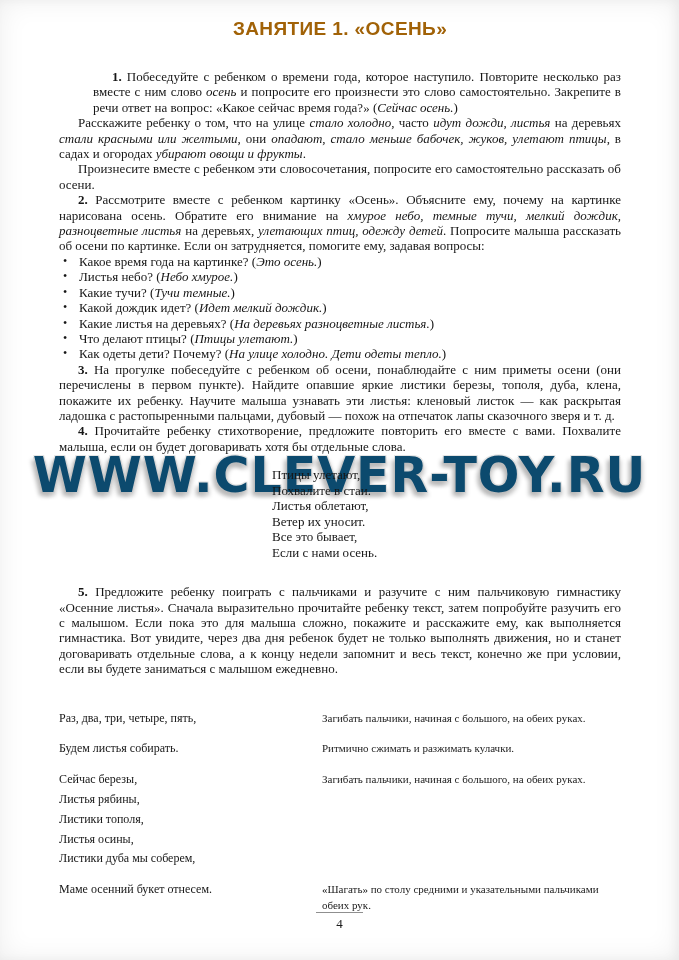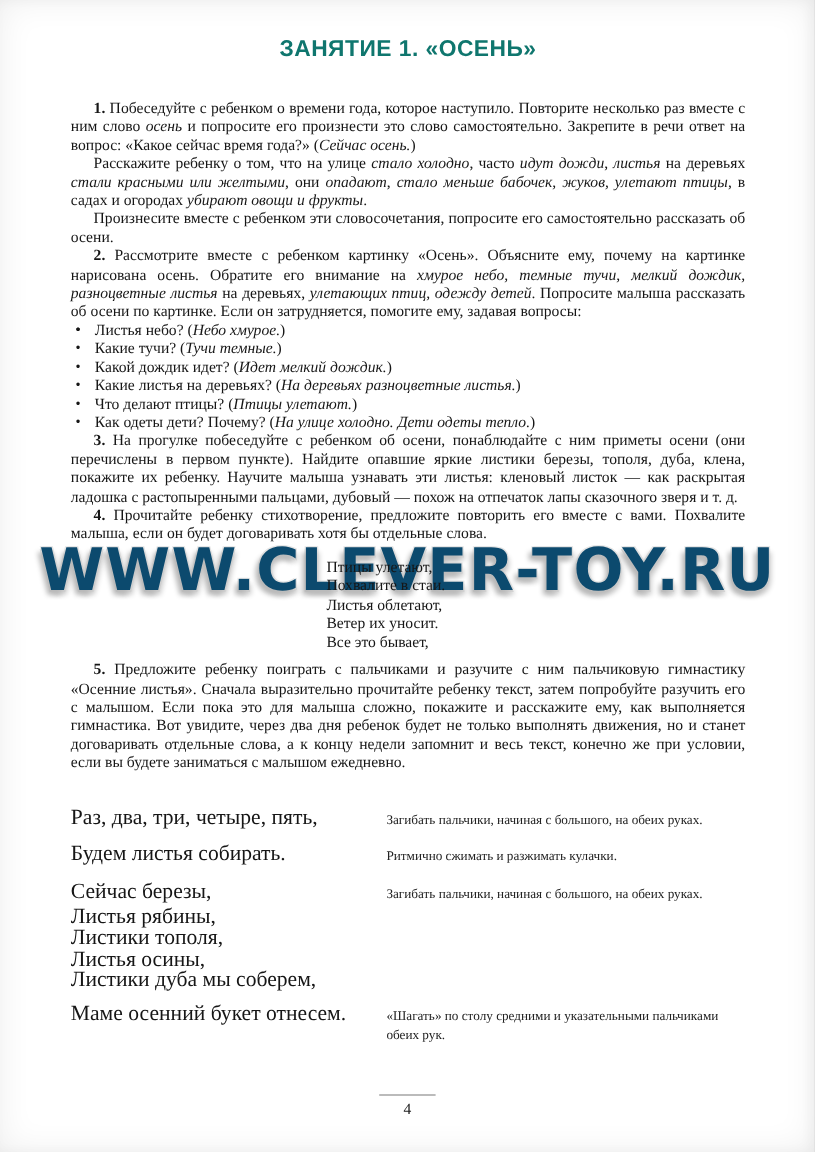--- a/index.html
+++ b/index.html
@@ -40,59 +40,59 @@
     top: 0;
     width: 562px;
     z-index: 2;
   }
   .title {
     font-family: "Liberation Sans", sans-serif;
     font-weight: bold;
     font-size: 19px;
     letter-spacing: 0.4px;
     text-align: center;
-    margin: 31px 0 0 0;
-    color: #0f766e;
+    margin: 18px 0 0 0;
+    color: #a16207;
   }
   .para {
     font-size: 13px;
     line-height: 15.4px;
     text-align: justify;
     text-indent: 19px;
     margin: 0;
   }
   .para i { font-style: italic; }
   .para b { font-weight: bold; }
-  .first-after-title { margin-top: 29px; }
+  .first-after-title { margin-top: 29px; margin-left: 34px; }
   .bullets { margin: 0; }
   .bullet-row {
     position: relative;
     padding-left: 20px;
     font-size: 13px;
     line-height: 15.4px;
   }
   .bullet-glyph {
     position: absolute;
     left: 4px;
     top: 0;
     font-size: 12px;
   }
   .poem {
     margin: 13px 0 0 213px;
     font-size: 13px;
     line-height: 15.5px;
   }
   .poem-line { white-space: nowrap; }
-  .para-5 { margin-top: 8px; }
+  .para-5 { margin-top: 24px; }
   .gym { margin-top: 19px; }
   .gym-row { display: flex; align-items: baseline; }
   .gym-left {
     flex: none;
     width: 263px;
-    font-size: 18px;
+    font-size: 12px;
     line-height: 15.8px;
     font-family: Liberation Serif, serif;
   }
   .gym-right {
     flex: 1;
     font-size: 11px;
     line-height: 15.8px;
     color: #222;
     margin-top: 15px;
   }
@@ -124,20 +124,21 @@
     <h1 class="title">ЗАНЯТИЕ 1. «ОСЕНЬ»</h1>
 
     <p class="para first-after-title"><b>1. </b><span>Побеседуйте с ребенком о времени года, которое наступило. Повторите несколько раз вместе с ним слово </span><i>осень</i><span> и попросите его произнести это слово самостоятельно. Закрепите в речи ответ на вопрос: «Какое сейчас время года?» (</span><i>Сейчас осень.</i><span>)</span></p>
     <p class="para"><span>Расскажите ребенку о том, что на улице </span><i>стало холодно</i><span>, часто </span><i>идут дожди</i><span>, </span><i>листья</i><span> на деревьях </span><i>стали красными или желтыми</i><span>, они </span><i>опадают</i><span>, </span><i>стало меньше бабочек, жуков, улетают птицы</i><span>, в садах и огородах </span><i>убирают овощи и фрукты</i><span>.</span></p>
     <p class="para"><span>Произнесите вместе с ребенком эти словосочетания, попросите его самостоятельно рассказать об осени.</span></p>
     <p class="para"><b>2. </b><span>Рассмотрите вместе с ребенком картинку «Осень». Объясните ему, почему на картинке нарисована осень. Обратите его внимание на </span><i>хмурое небо, темные тучи, мелкий дождик, разноцветные листья</i><span> на деревьях, </span><i>улетающих птиц, одежду детей</i><span>. Попросите малыша рассказать об осени по картинке. Если он затрудняется, помогите ему, задавая вопросы:</span></p>
 
     <div class="bullets">
       <div class="bullet-row">
         <span class="bullet-glyph">•</span>
+        <span><span>Какое время года на картинке? (</span><i>Это осень.</i><span>)</span></span>
       </div>
       <div class="bullet-row">
         <span class="bullet-glyph">•</span>
         <span><span>Листья небо? (</span><i>Небо хмурое.</i><span>)</span></span>
       </div>
       <div class="bullet-row">
         <span class="bullet-glyph">•</span>
         <span><span>Какие тучи? (</span><i>Тучи темные.</i><span>)</span></span>
       </div>
       <div class="bullet-row">
@@ -160,20 +161,21 @@
 
     <p class="para"><b>3. </b><span>На прогулке побеседуйте с ребенком об осени, понаблюдайте с ним приметы осени (они перечислены в первом пункте). Найдите опавшие яркие листики березы, тополя, дуба, клена, покажите их ребенку. Научите малыша узнавать эти листья: кленовый листок — как раскрытая ладошка с растопыренными пальцами, дубовый — похож на отпечаток лапы сказочного зверя и т. д.</span></p>
     <p class="para"><b>4. </b><span>Прочитайте ребенку стихотворение, предложите повторить его вместе с вами. Похвалите малыша, если он будет договаривать хотя бы отдельные слова.</span></p>
 
     <div class="poem">
       <div class="poem-line">Птицы улетают,</div>
       <div class="poem-line">Похвалите в стаи.</div>
       <div class="poem-line">Листья облетают,</div>
       <div class="poem-line">Ветер их уносит.</div>
       <div class="poem-line">Все это бывает,</div>
+      <div class="poem-line">Если с нами осень.</div>
     </div>
 
     <p class="para para-5"><b>5. </b><span>Предложите ребенку поиграть с пальчиками и разучите с ним пальчиковую гимнастику «Осенние листья». Сначала выразительно прочитайте ребенку текст, затем попробуйте разучить его с малышом. Если пока это для малыша сложно, покажите и расскажите ему, как выполняется гимнастика. Вот увидите, через два дня ребенок будет не только выполнять движения, но и станет договаривать отдельные слова, а к концу недели запомнит и весь текст, конечно же при условии, если вы будете заниматься с малышом ежедневно.</span></p>
 
     <div class="gym">
       <div class="gym-row">
         <div class="gym-left">Раз, два, три, четыре, пять,</div>
         <div class="gym-right">Загибать пальчики, начиная с большого, на обеих руках.</div>
       </div>
       <div class="gym-row">

